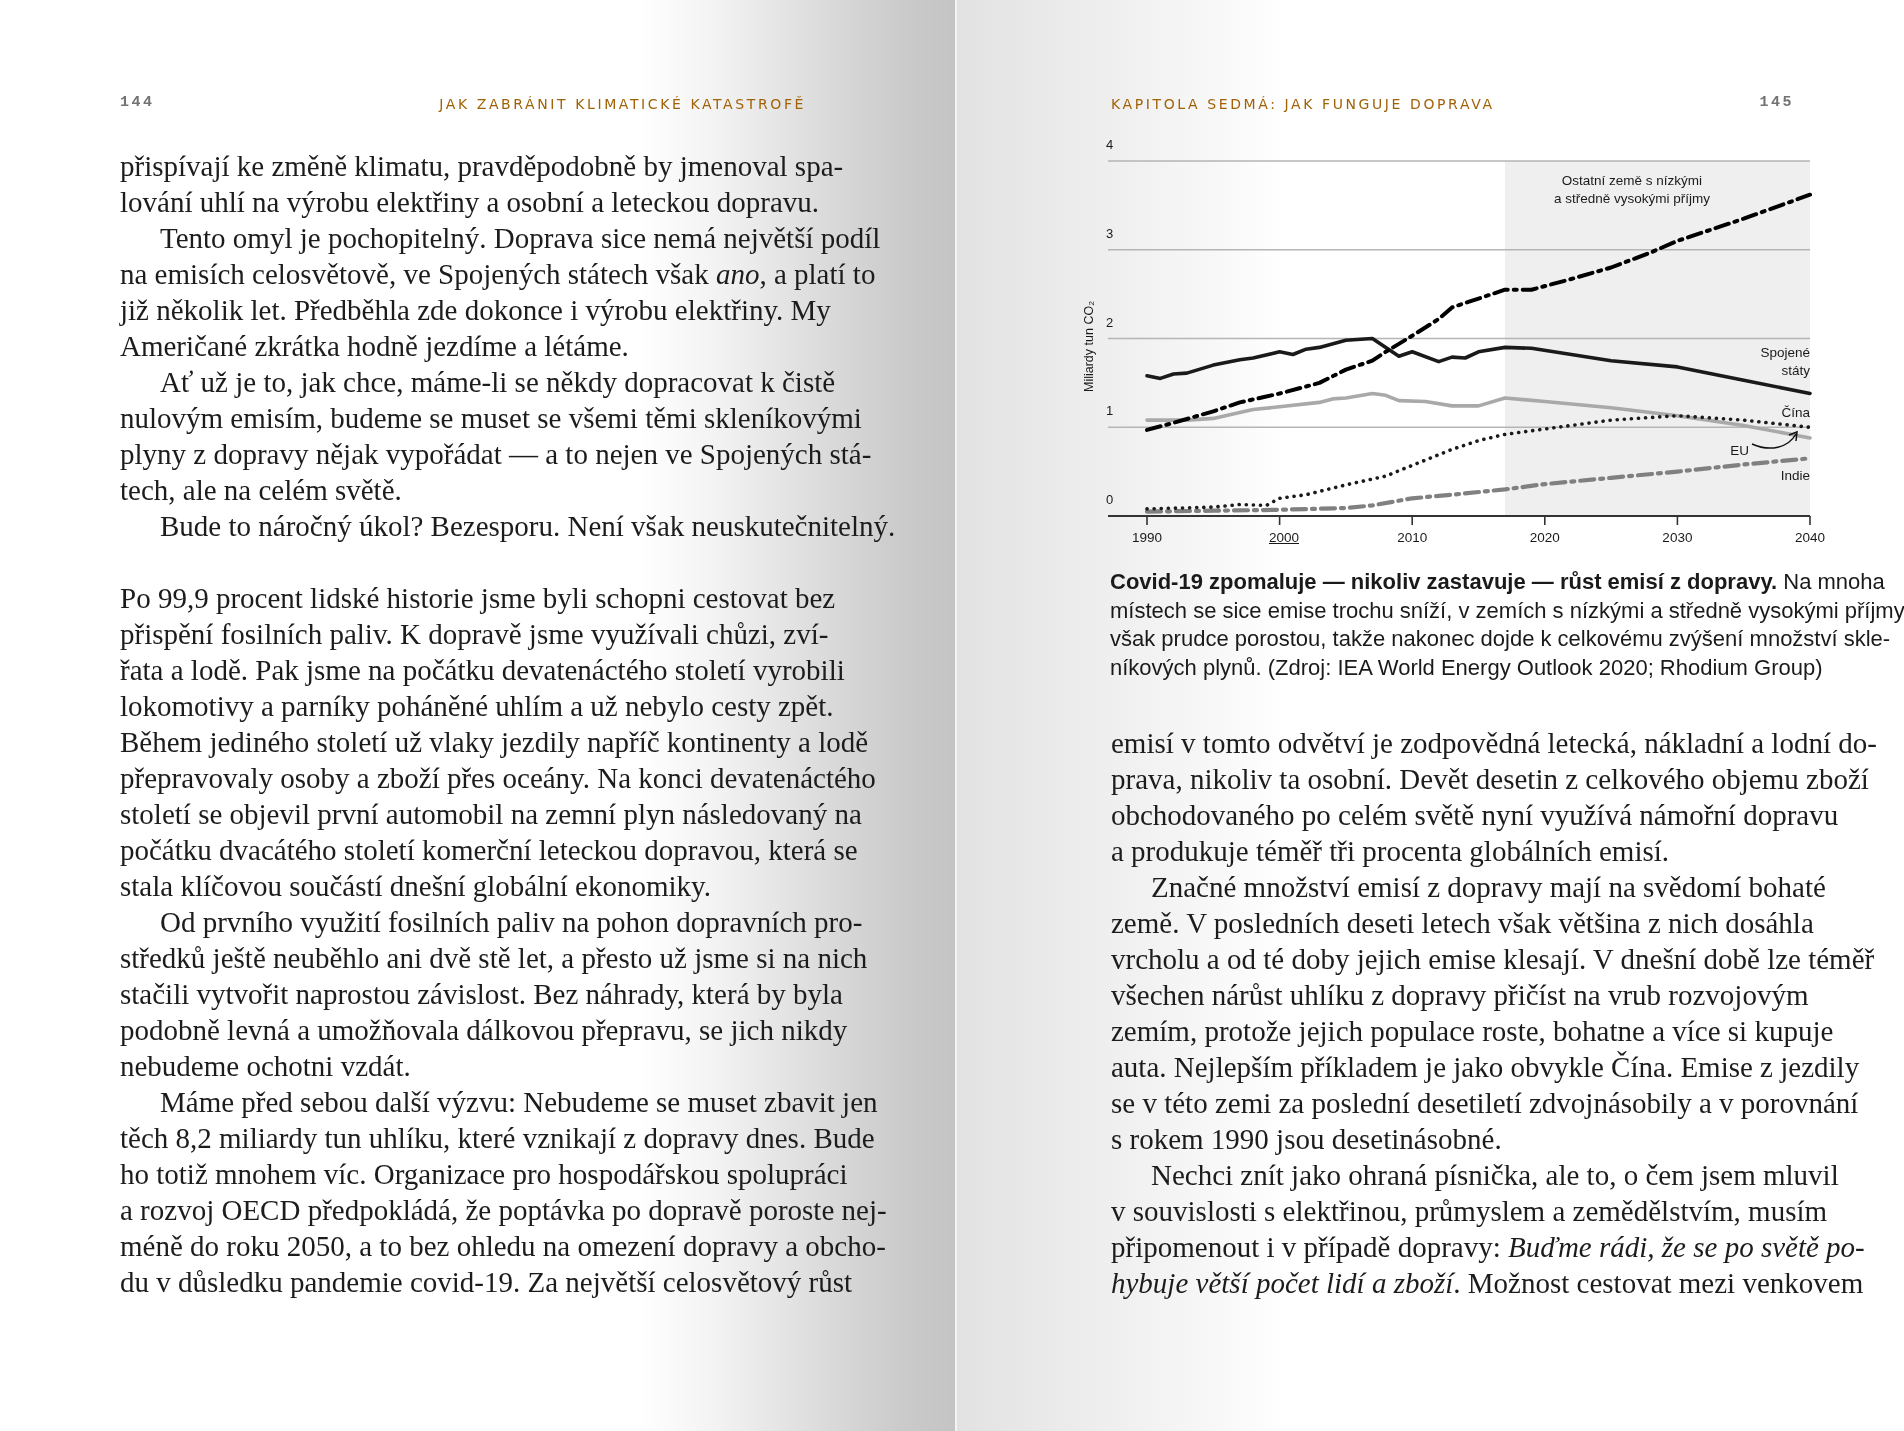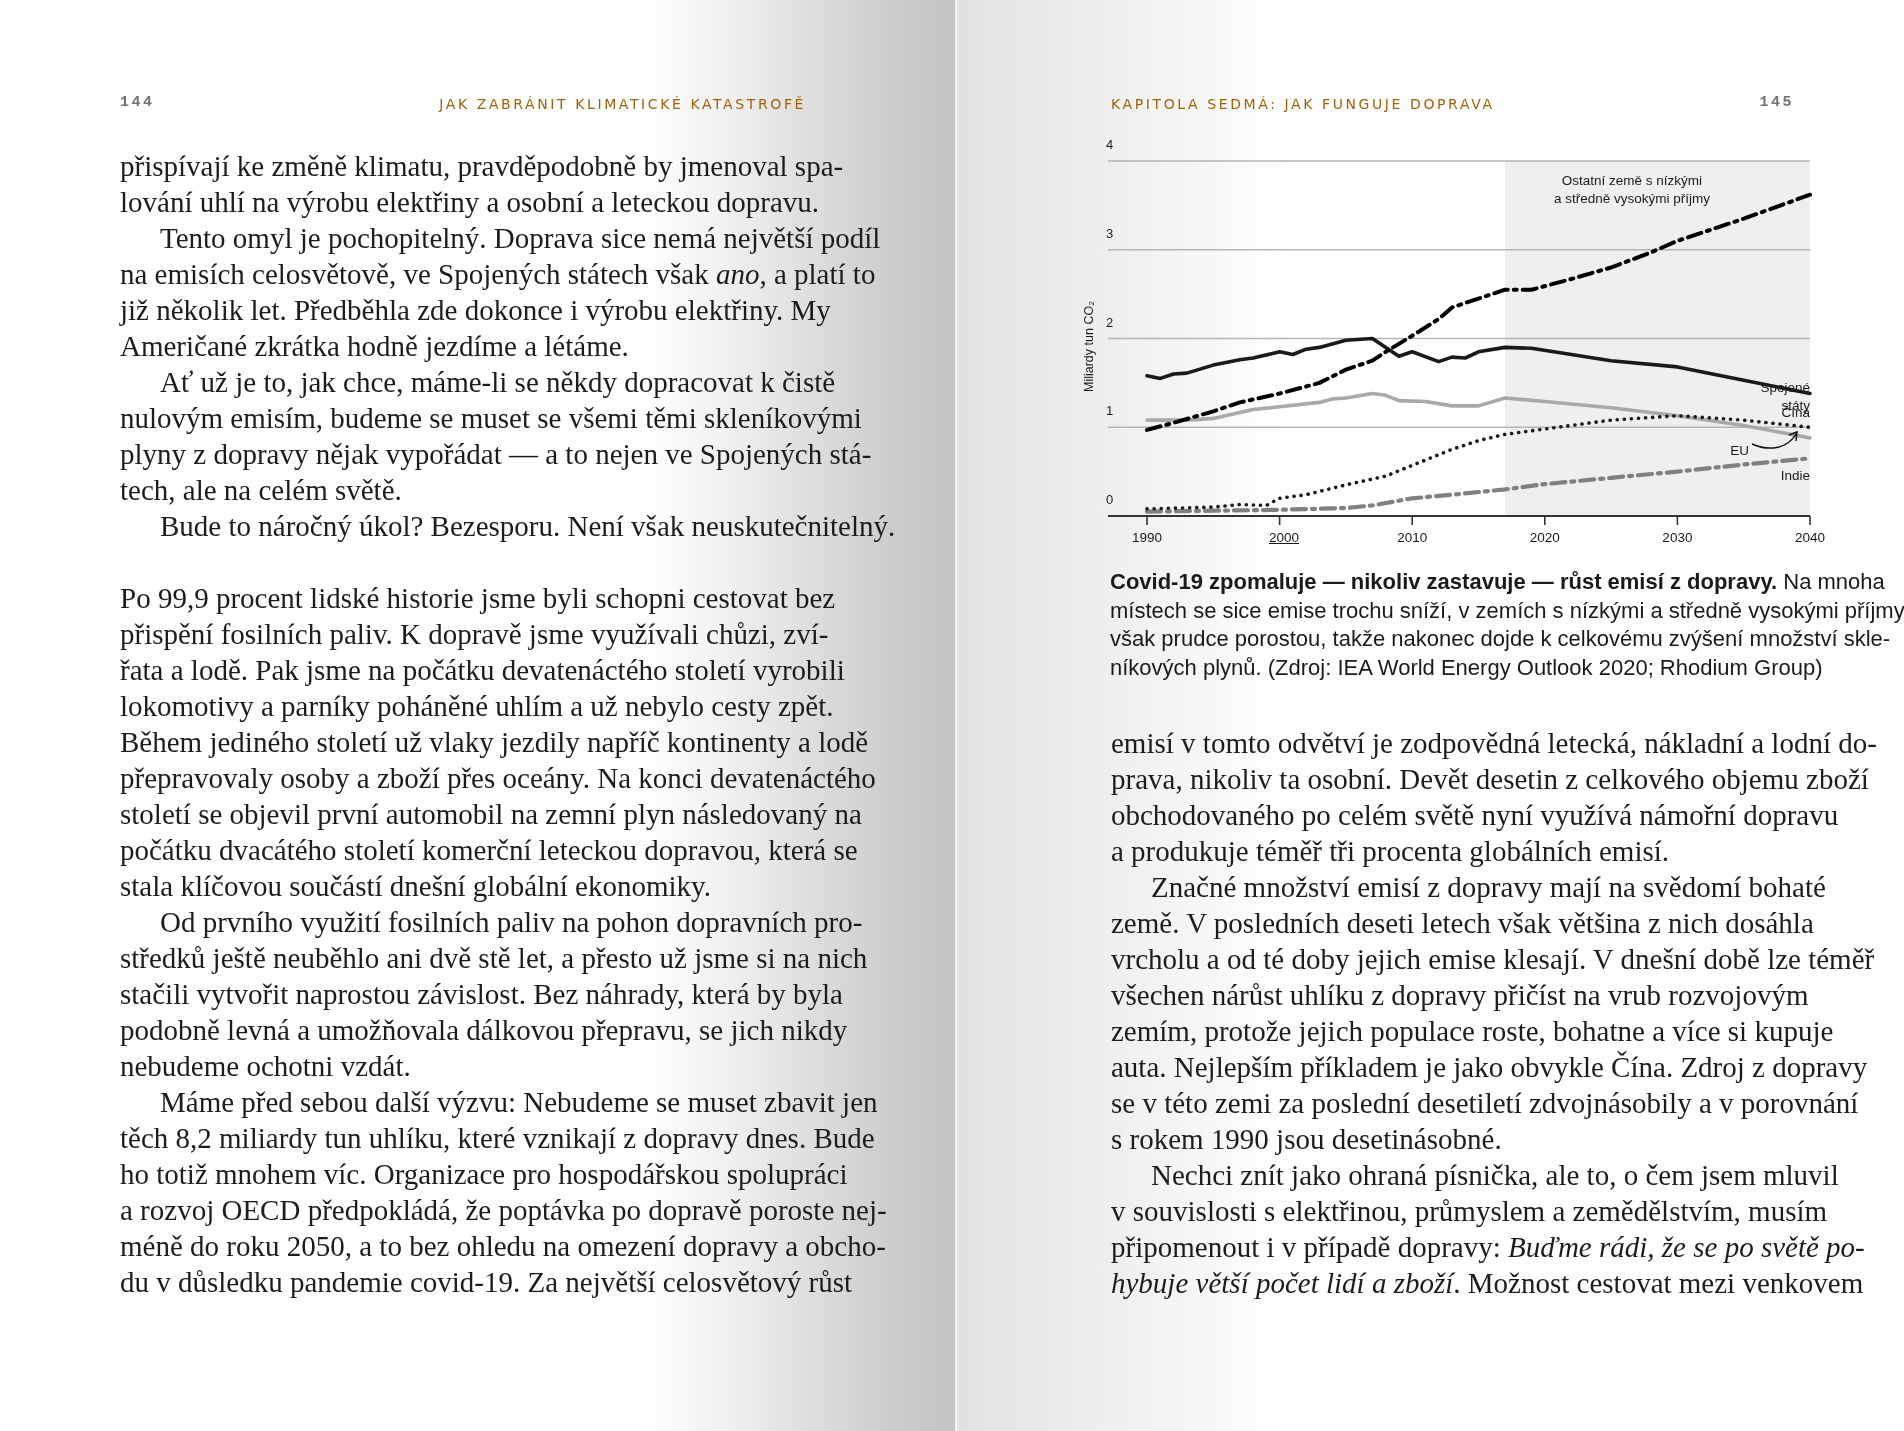--- a/index.html
+++ b/index.html
@@ -140,21 +140,21 @@
       <div class="xtick" style="left: 214px; top: 400px; text-decoration: underline;">2000</div>
       <div class="xtick" style="left: 342.2px; top: 400px;">2010</div>
       <div class="xtick" style="left: 474.8px; top: 400px;">2020</div>
       <div class="xtick" style="left: 607.4px; top: 400px;">2030</div>
       <div class="xtick" style="left: 740px; top: 400px;">2040</div>
     </div>
   <div class="series-label" style="right:140px; top:42px; text-align:center;">
     <span>Ostatní země s nízkými</span><br>
     <span>a středně vysokými příjmy</span>
   </div>
-  <div class="series-label" style="right:40px; top:214px;margin-top:35px;">
+  <div class="series-label" style="right:40px; top:214px;">
     <span>Spojené</span><br>
     <span>státy</span>
   </div>
   <div class="series-label" style="right:40px; top:274px;">Čína</div>
   <div class="series-label" style="right:101px; top:312px;">EU</div>
   <div class="series-label" style="right:40px; top:337px;">Indie</div>
 </div>
 
 <div class="caption">
   <span class="cl"><b>Covid-19 zpomaluje — nikoliv zastavuje — růst emisí z dopravy.</b><span> Na mnoha</span></span>
@@ -166,20 +166,20 @@
 <div class="body-text" id="right-body" style="left:1111px; top:725px; width:685px;">
     <span class="line">emisí v tomto odvětví je zodpovědná letecká, nákladní a lodní do-</span>
     <span class="line">prava, nikoliv ta osobní. Devět desetin z celkového objemu zboží</span>
     <span class="line">obchodovaného po celém světě nyní využívá námořní dopravu</span>
     <span class="line last">a produkuje téměř tři procenta globálních emisí.</span>
     <span class="line indent">Značné množství emisí z dopravy mají na svědomí bohaté</span>
     <span class="line">země. V posledních deseti letech však většina z nich dosáhla</span>
     <span class="line">vrcholu a od té doby jejich emise klesají. V dnešní době lze téměř</span>
     <span class="line">všechen nárůst uhlíku z dopravy přičíst na vrub rozvojovým</span>
     <span class="line">zemím, protože jejich populace roste, bohatne a více si kupuje</span>
-    <span class="line">auta. Nejlepším příkladem je jako obvykle Čína. Zdroj z dopravy</span>
+    <span class="line">auta. Nejlepším příkladem je jako obvykle Čína. Emise z jezdily</span>
     <span class="line">se v této zemi za poslední desetiletí zdvojnásobily a v porovnání</span>
     <span class="line last">s rokem 1990 jsou desetinásobné.</span>
     <span class="line indent">Nechci znít jako ohraná písnička, ale to, o čem jsem mluvil</span>
     <span class="line">v souvislosti s elektřinou, průmyslem a zemědělstvím, musím</span>
     <span class="line">připomenout i v případě dopravy: <em>Buďme rádi, že se po světě po-</em></span>
     <span class="line last"><em>hybuje větší počet lidí a zboží</em>. Možnost cestovat mezi venkovem</span>
   </div>
 
 </body></html>

